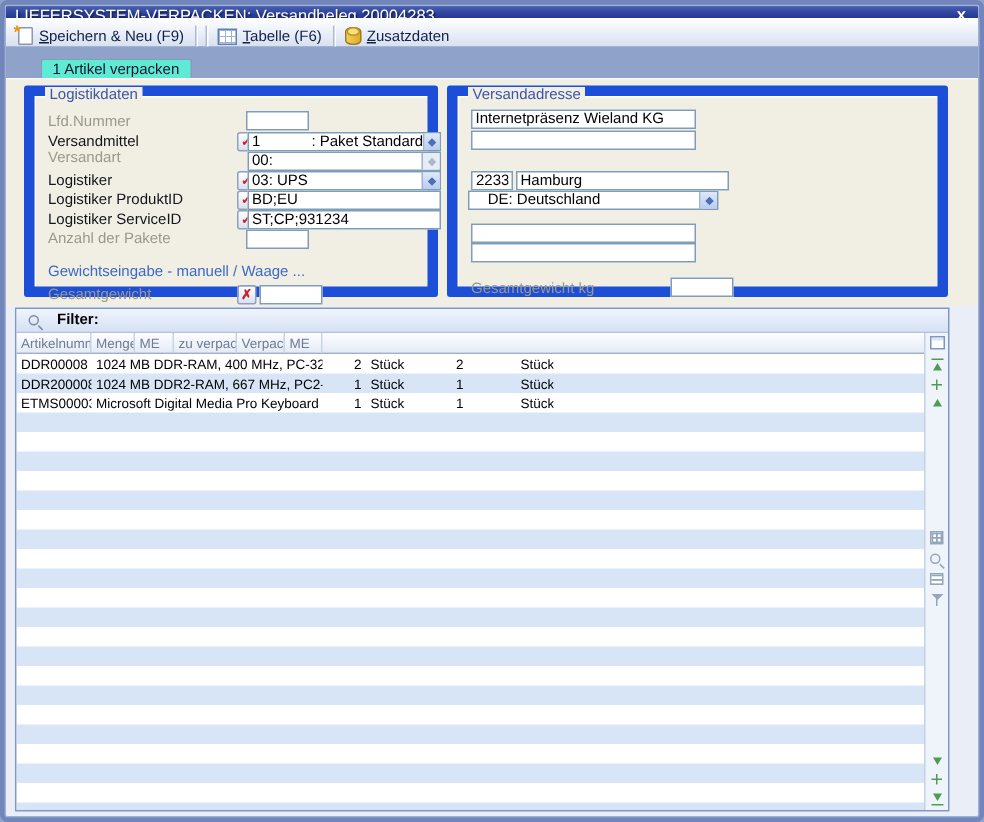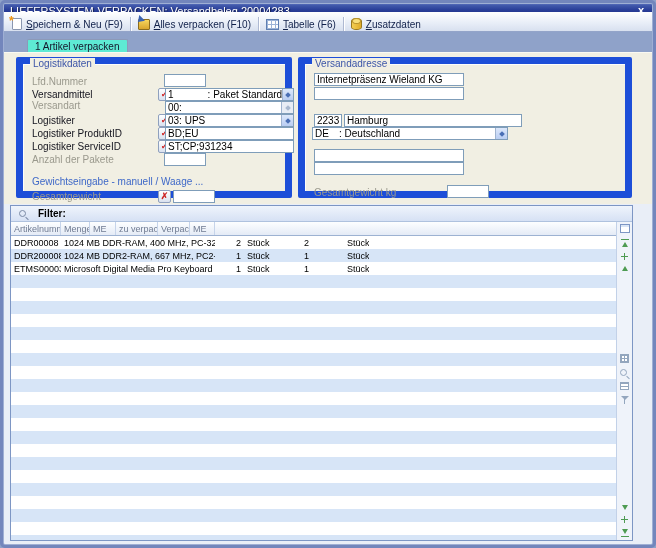--- a/index.html
+++ b/index.html
@@ -116,24 +116,20 @@
   <span class="title">LIEFERSYSTEM-VERPACKEN: Versandbeleg 20004283</span>
   <span class="close">x</span>
 </div>
 
 <div class="toolbar abs">
   <div class="tbtn">
     <span class="ic-newdoc"></span>
     <span><span class="u">S</span><span>peichern &amp; Neu (F9)</span></span>
   </div>
   <div class="tsep"></div>
-  <div class="tbtn">
-    <span class="ic-package"></span>
-    <span><span class="u">A</span><span>lles verpacken (F10)</span></span>
-  </div>
   <div class="tsep"></div>
   <div class="tbtn">
     <span class="ic-table"></span>
     <span><span class="u">T</span><span>abelle (F6)</span></span>
   </div>
   <div class="tsep"></div>
   <div class="tbtn">
     <span class="ic-db"></span>
     <span><span class="u">Z</span><span>usatzdaten</span></span>
   </div>
@@ -198,22 +194,22 @@
       <span>✗</span>
     </div>
   <input class="txt" style="left: 150px; top: 126px; width: 42px;" value="">
 </div>
 
 <div class="gb" style="left:298px;top:57px;width:334px;height:141px;">
   <span class="gb-caption">Versandadresse</span>
   <input class="txt" style="left: 9px; top: 9px; width: 150px;" value="Internetpräsenz Wieland KG">
   <input class="txt" style="left: 9px; top: 23px; width: 150px;" value="">
   <input class="txt" style="left: 9px; top: 50px; width: 28px;" value="22335">
-  <input class="txt" style="left: 39px; top: 50px; width: 178px;" value="Hamburg">
-  <div class="combo" style="left:7px;top:63px;width:196px;">
+  <input class="txt" style="left: 39px; top: 50px; width: 142px;" value="Hamburg">
+  <div class="combo" style="left:7px;top:63px;width:167px;text-align:right;">
     <span class="code w26">DE</span>
     <span class="desc">: Deutschland</span>
     <span class="dd"></span>
   </div>
   <input class="txt" style="left: 9px; top: 85px; width: 150px;">
   <input class="txt" style="left: 9px; top: 98px; width: 150px;">
   <span class="lbl gray" style="left:9px;top:123px;">Gesamtgewicht kg</span>
   <input class="txt" style="left: 142px; top: 121px; width: 42px;" value="">
 </div>
 

